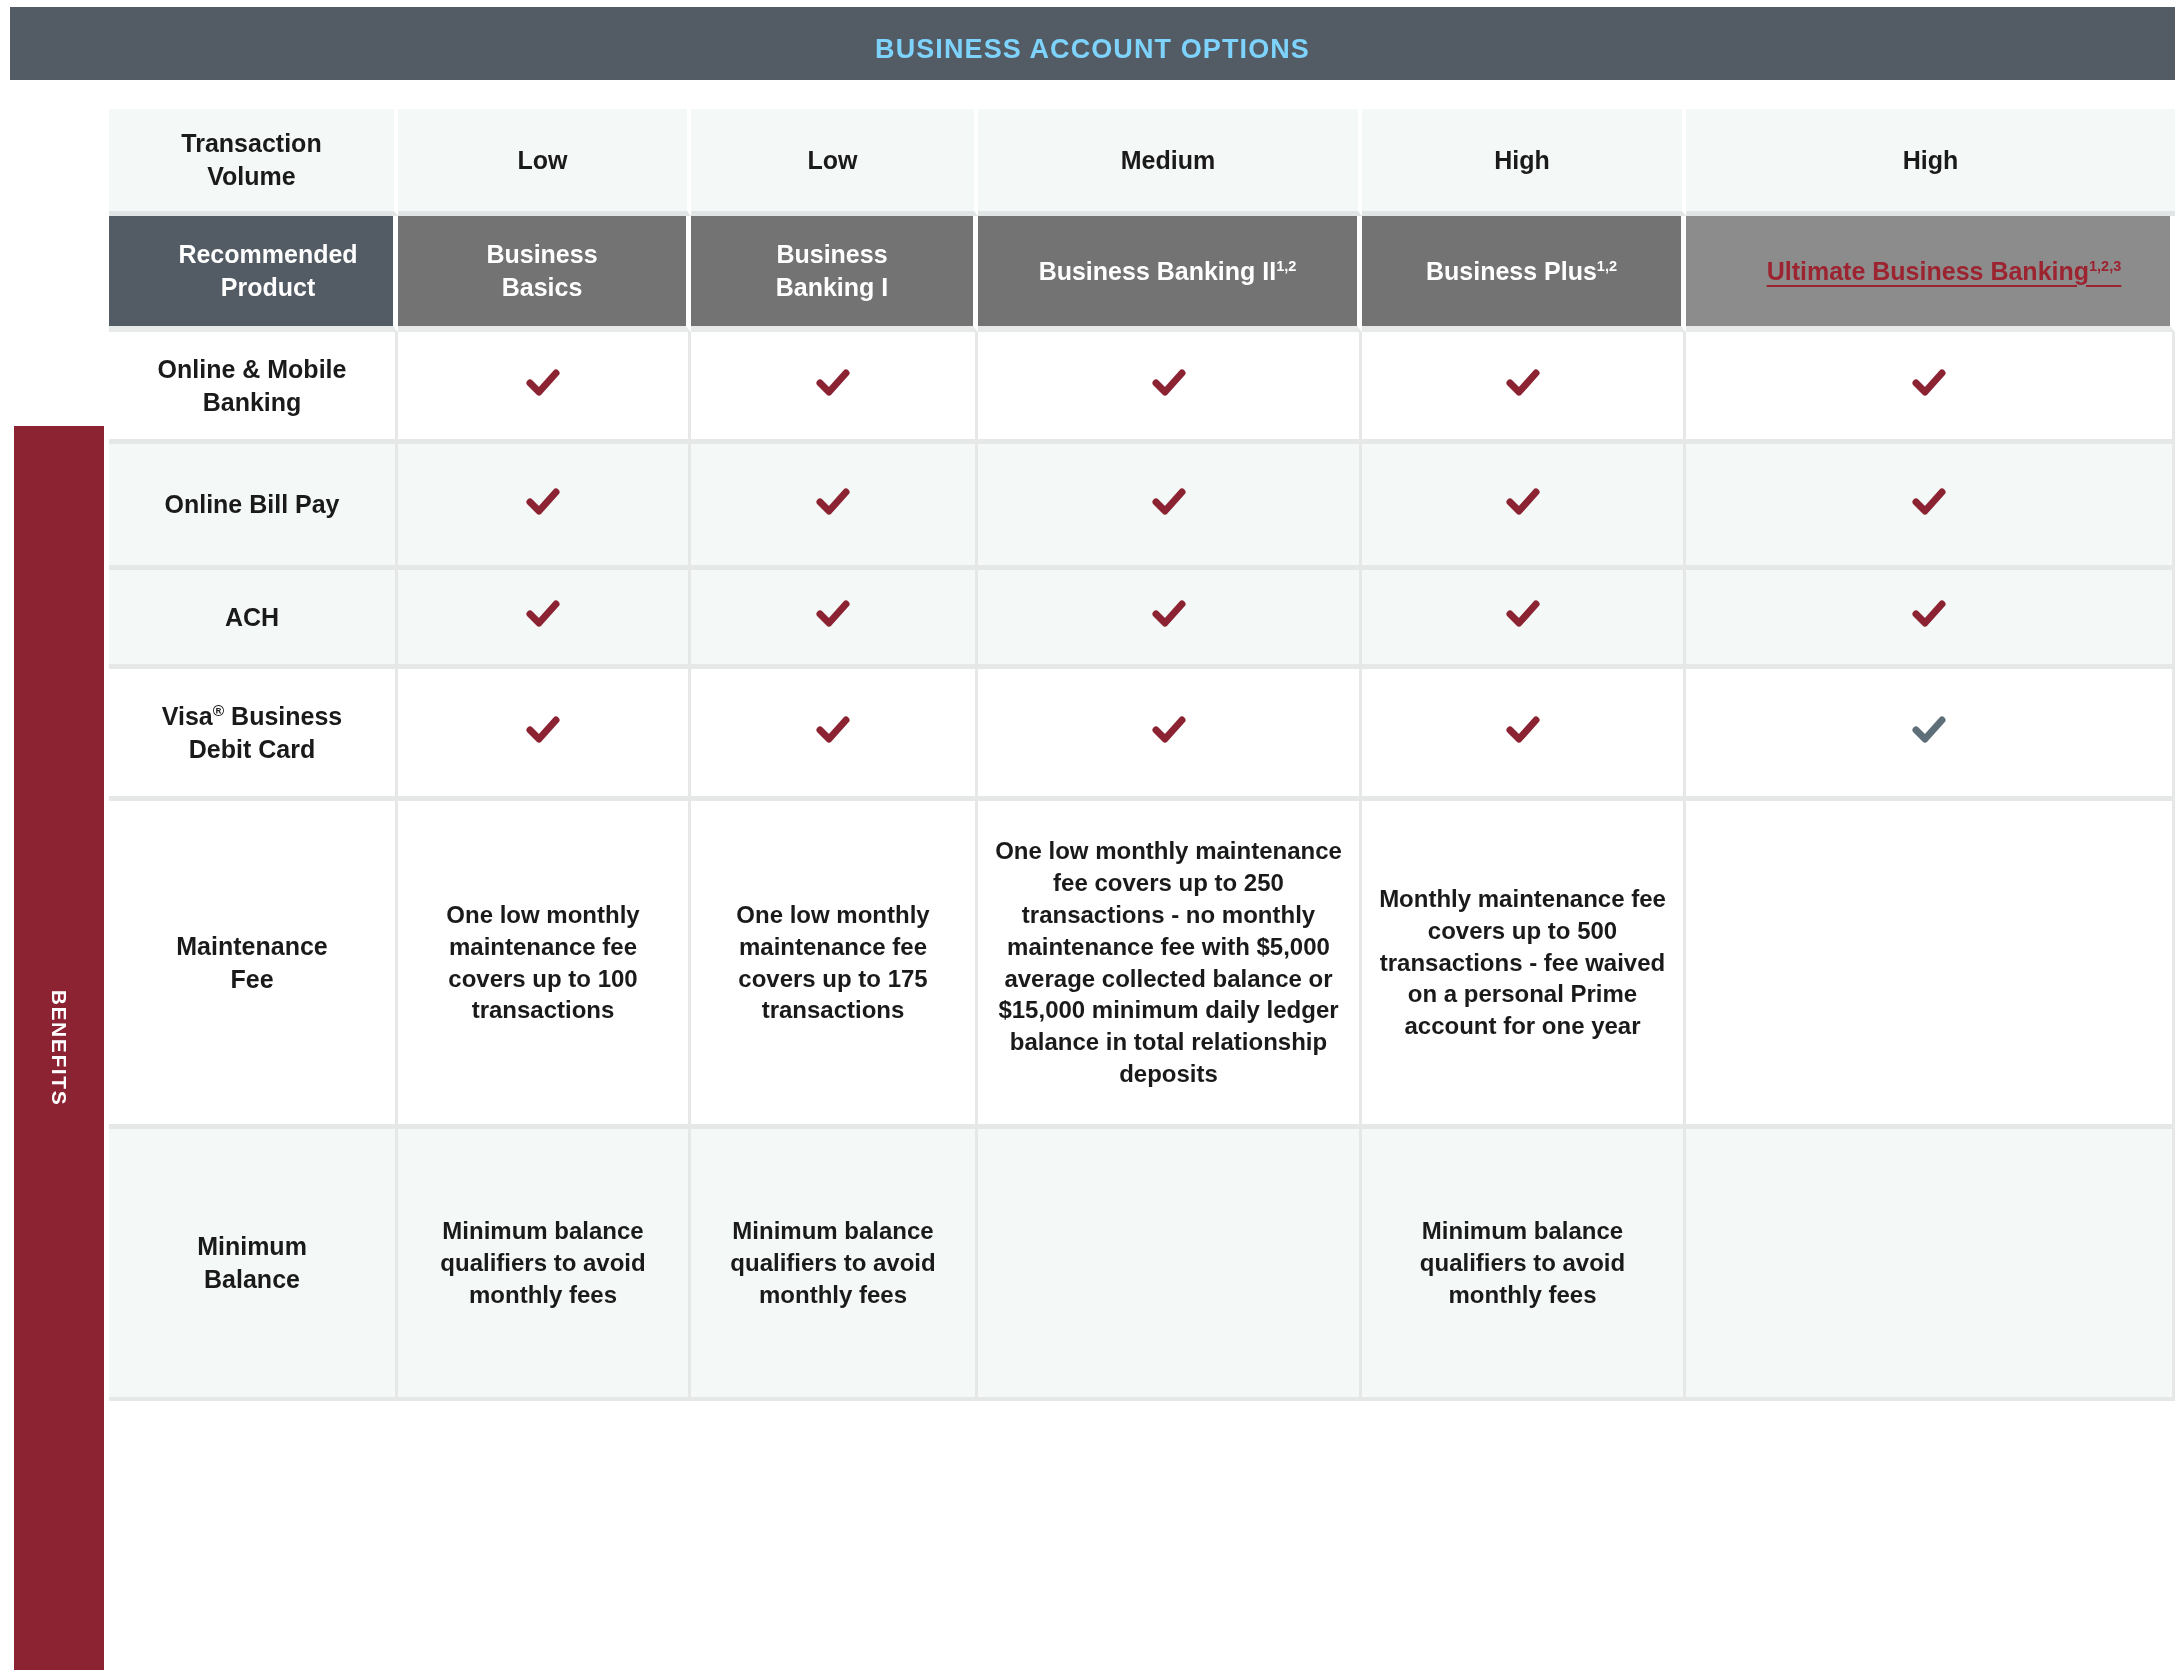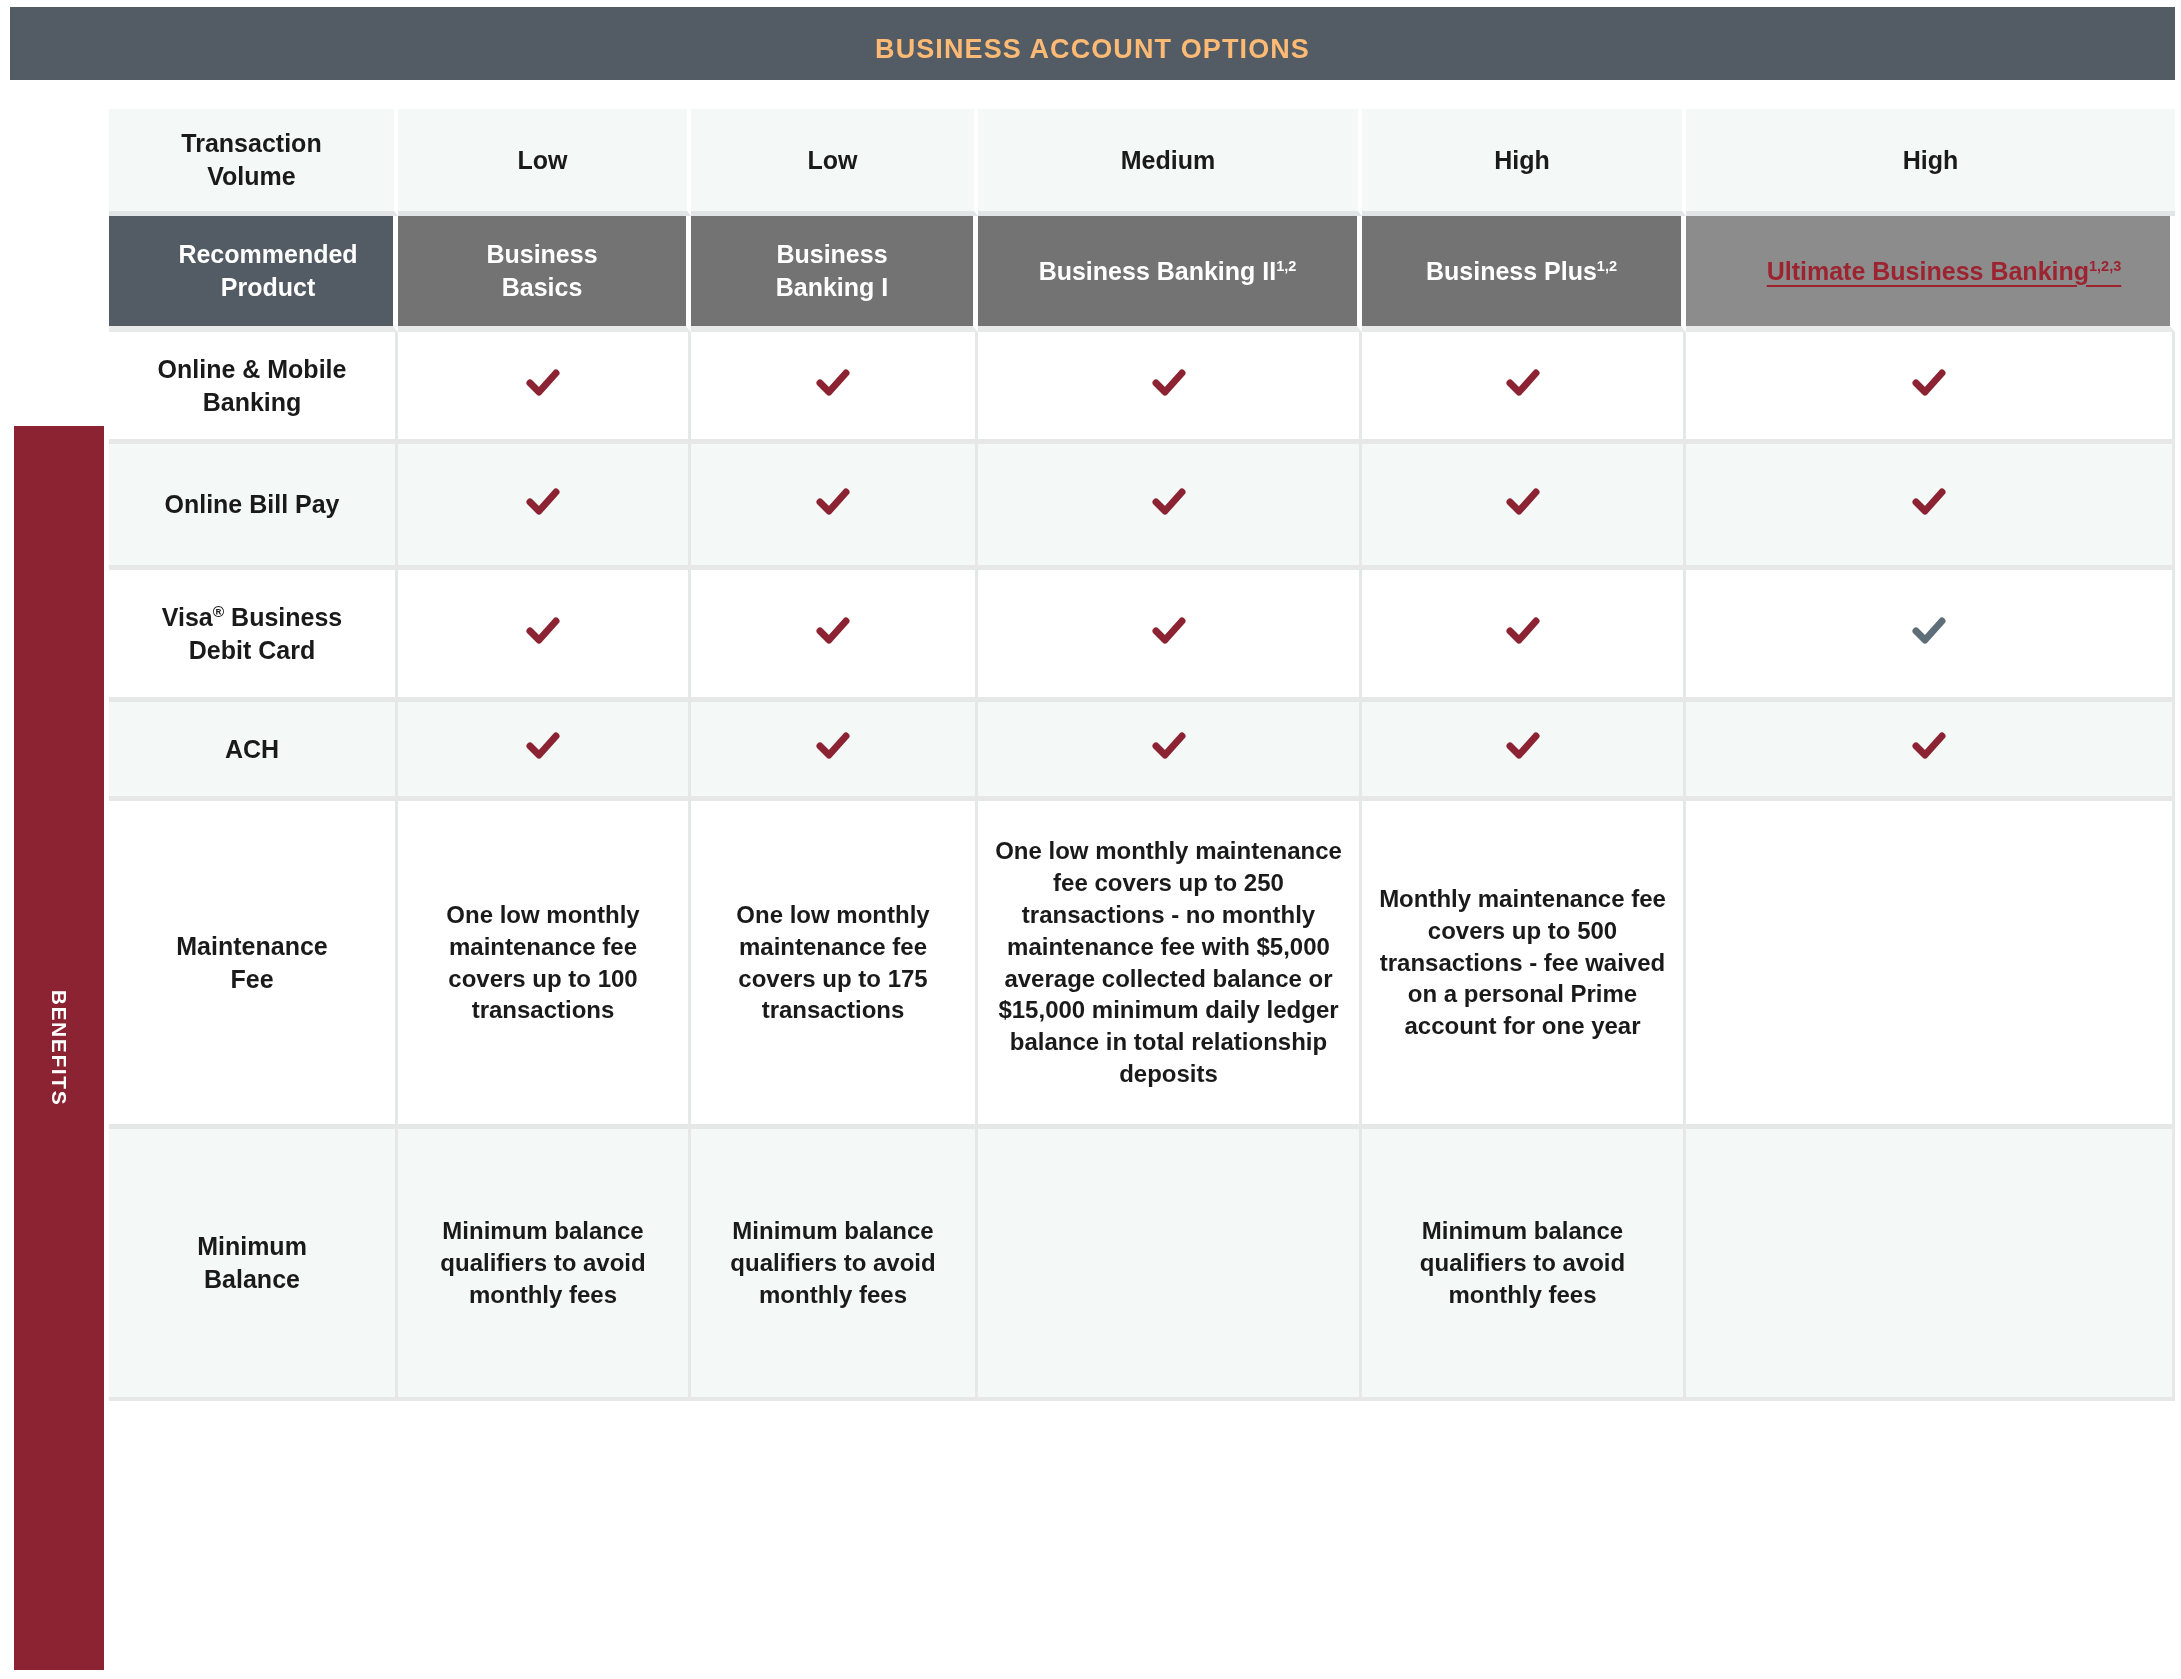--- a/index.html
+++ b/index.html
@@ -31,21 +31,21 @@
     left: 10px;
     top: 7px;
     width: 2165px;
     height: 73px;
     background: #535c64;
     display: flex;
     align-items: center;
     justify-content: center;
   }
   .title-banner .title-text {
-    color: #fdba74;
+    color: #7dd3fc;
     font-size: 27px;
     font-weight: 700;
     letter-spacing: 1.1px;
     text-transform: uppercase;
     margin-top: 12px;
   }
 
   
   .benefits-rail {
     position: absolute;
@@ -316,20 +316,51 @@
                   <path d="M9 23 L18 32 L35 13" fill="none" stroke="#8b2332" stroke-width="7" stroke-linecap="round" stroke-linejoin="round"></path>
                 </svg></span>
           </td>
           <td>
             <span class="check"><svg viewBox="0 0 44 44">
                   <path d="M9 23 L18 32 L35 13" fill="none" stroke="#8b2332" stroke-width="7" stroke-linecap="round" stroke-linejoin="round"></path>
                 </svg></span>
           </td>
         </tr>
 
+        <tr class="r-body r-b4 band-tint">
+          <td class="cell-label">
+            <span>ACH</span>
+          </td>
+          <td>
+            <span class="check"><svg viewBox="0 0 44 44">
+                  <path d="M9 23 L18 32 L35 13" fill="none" stroke="#8b2332" stroke-width="7" stroke-linecap="round" stroke-linejoin="round"></path>
+                </svg></span>
+          </td>
+          <td>
+            <span class="check"><svg viewBox="0 0 44 44">
+                  <path d="M9 23 L18 32 L35 13" fill="none" stroke="#8b2332" stroke-width="7" stroke-linecap="round" stroke-linejoin="round"></path>
+                </svg></span>
+          </td>
+          <td>
+            <span class="check"><svg viewBox="0 0 44 44">
+                  <path d="M9 23 L18 32 L35 13" fill="none" stroke="#8b2332" stroke-width="7" stroke-linecap="round" stroke-linejoin="round"></path>
+                </svg></span>
+          </td>
+          <td>
+            <span class="check"><svg viewBox="0 0 44 44">
+                  <path d="M9 23 L18 32 L35 13" fill="none" stroke="#8b2332" stroke-width="7" stroke-linecap="round" stroke-linejoin="round"></path>
+                </svg></span>
+          </td>
+          <td>
+            <span class="check"><svg viewBox="0 0 44 44">
+                  <path d="M9 23 L18 32 L35 13" fill="none" stroke="#8b2332" stroke-width="7" stroke-linecap="round" stroke-linejoin="round"></path>
+                </svg></span>
+          </td>
+        </tr>
+
         <tr class="r-body r-b3 band-white">
           <td class="cell-label">
             <span>Visa</span><span class="reg">®</span><span> Business</span><br>
             <span>Debit Card</span>
           </td>
           <td>
             <span class="check"><svg viewBox="0 0 44 44">
                   <path d="M9 23 L18 32 L35 13" fill="none" stroke="#8b2332" stroke-width="7" stroke-linecap="round" stroke-linejoin="round"></path>
                 </svg></span>
           </td>
@@ -344,51 +375,20 @@
                 </svg></span>
           </td>
           <td>
             <span class="check"><svg viewBox="0 0 44 44">
                   <path d="M9 23 L18 32 L35 13" fill="none" stroke="#8b2332" stroke-width="7" stroke-linecap="round" stroke-linejoin="round"></path>
                 </svg></span>
           </td>
           <td>
             <span class="check"><svg viewBox="0 0 44 44">
                   <path d="M9 23 L18 32 L35 13" fill="none" stroke="#5f6f7a" stroke-width="7" stroke-linecap="round" stroke-linejoin="round"></path>
-                </svg></span>
-          </td>
-        </tr>
-
-        <tr class="r-body r-b4 band-tint">
-          <td class="cell-label">
-            <span>ACH</span>
-          </td>
-          <td>
-            <span class="check"><svg viewBox="0 0 44 44">
-                  <path d="M9 23 L18 32 L35 13" fill="none" stroke="#8b2332" stroke-width="7" stroke-linecap="round" stroke-linejoin="round"></path>
-                </svg></span>
-          </td>
-          <td>
-            <span class="check"><svg viewBox="0 0 44 44">
-                  <path d="M9 23 L18 32 L35 13" fill="none" stroke="#8b2332" stroke-width="7" stroke-linecap="round" stroke-linejoin="round"></path>
-                </svg></span>
-          </td>
-          <td>
-            <span class="check"><svg viewBox="0 0 44 44">
-                  <path d="M9 23 L18 32 L35 13" fill="none" stroke="#8b2332" stroke-width="7" stroke-linecap="round" stroke-linejoin="round"></path>
-                </svg></span>
-          </td>
-          <td>
-            <span class="check"><svg viewBox="0 0 44 44">
-                  <path d="M9 23 L18 32 L35 13" fill="none" stroke="#8b2332" stroke-width="7" stroke-linecap="round" stroke-linejoin="round"></path>
-                </svg></span>
-          </td>
-          <td>
-            <span class="check"><svg viewBox="0 0 44 44">
-                  <path d="M9 23 L18 32 L35 13" fill="none" stroke="#8b2332" stroke-width="7" stroke-linecap="round" stroke-linejoin="round"></path>
                 </svg></span>
           </td>
         </tr>
 
         <tr class="r-body r-b5 band-white">
           <td class="cell-label">
             <span>Maintenance</span><br>
             <span>Fee</span>
           </td>
           <td class="cell-text">One low monthly maintenance fee covers up to 100 transactions</td>

